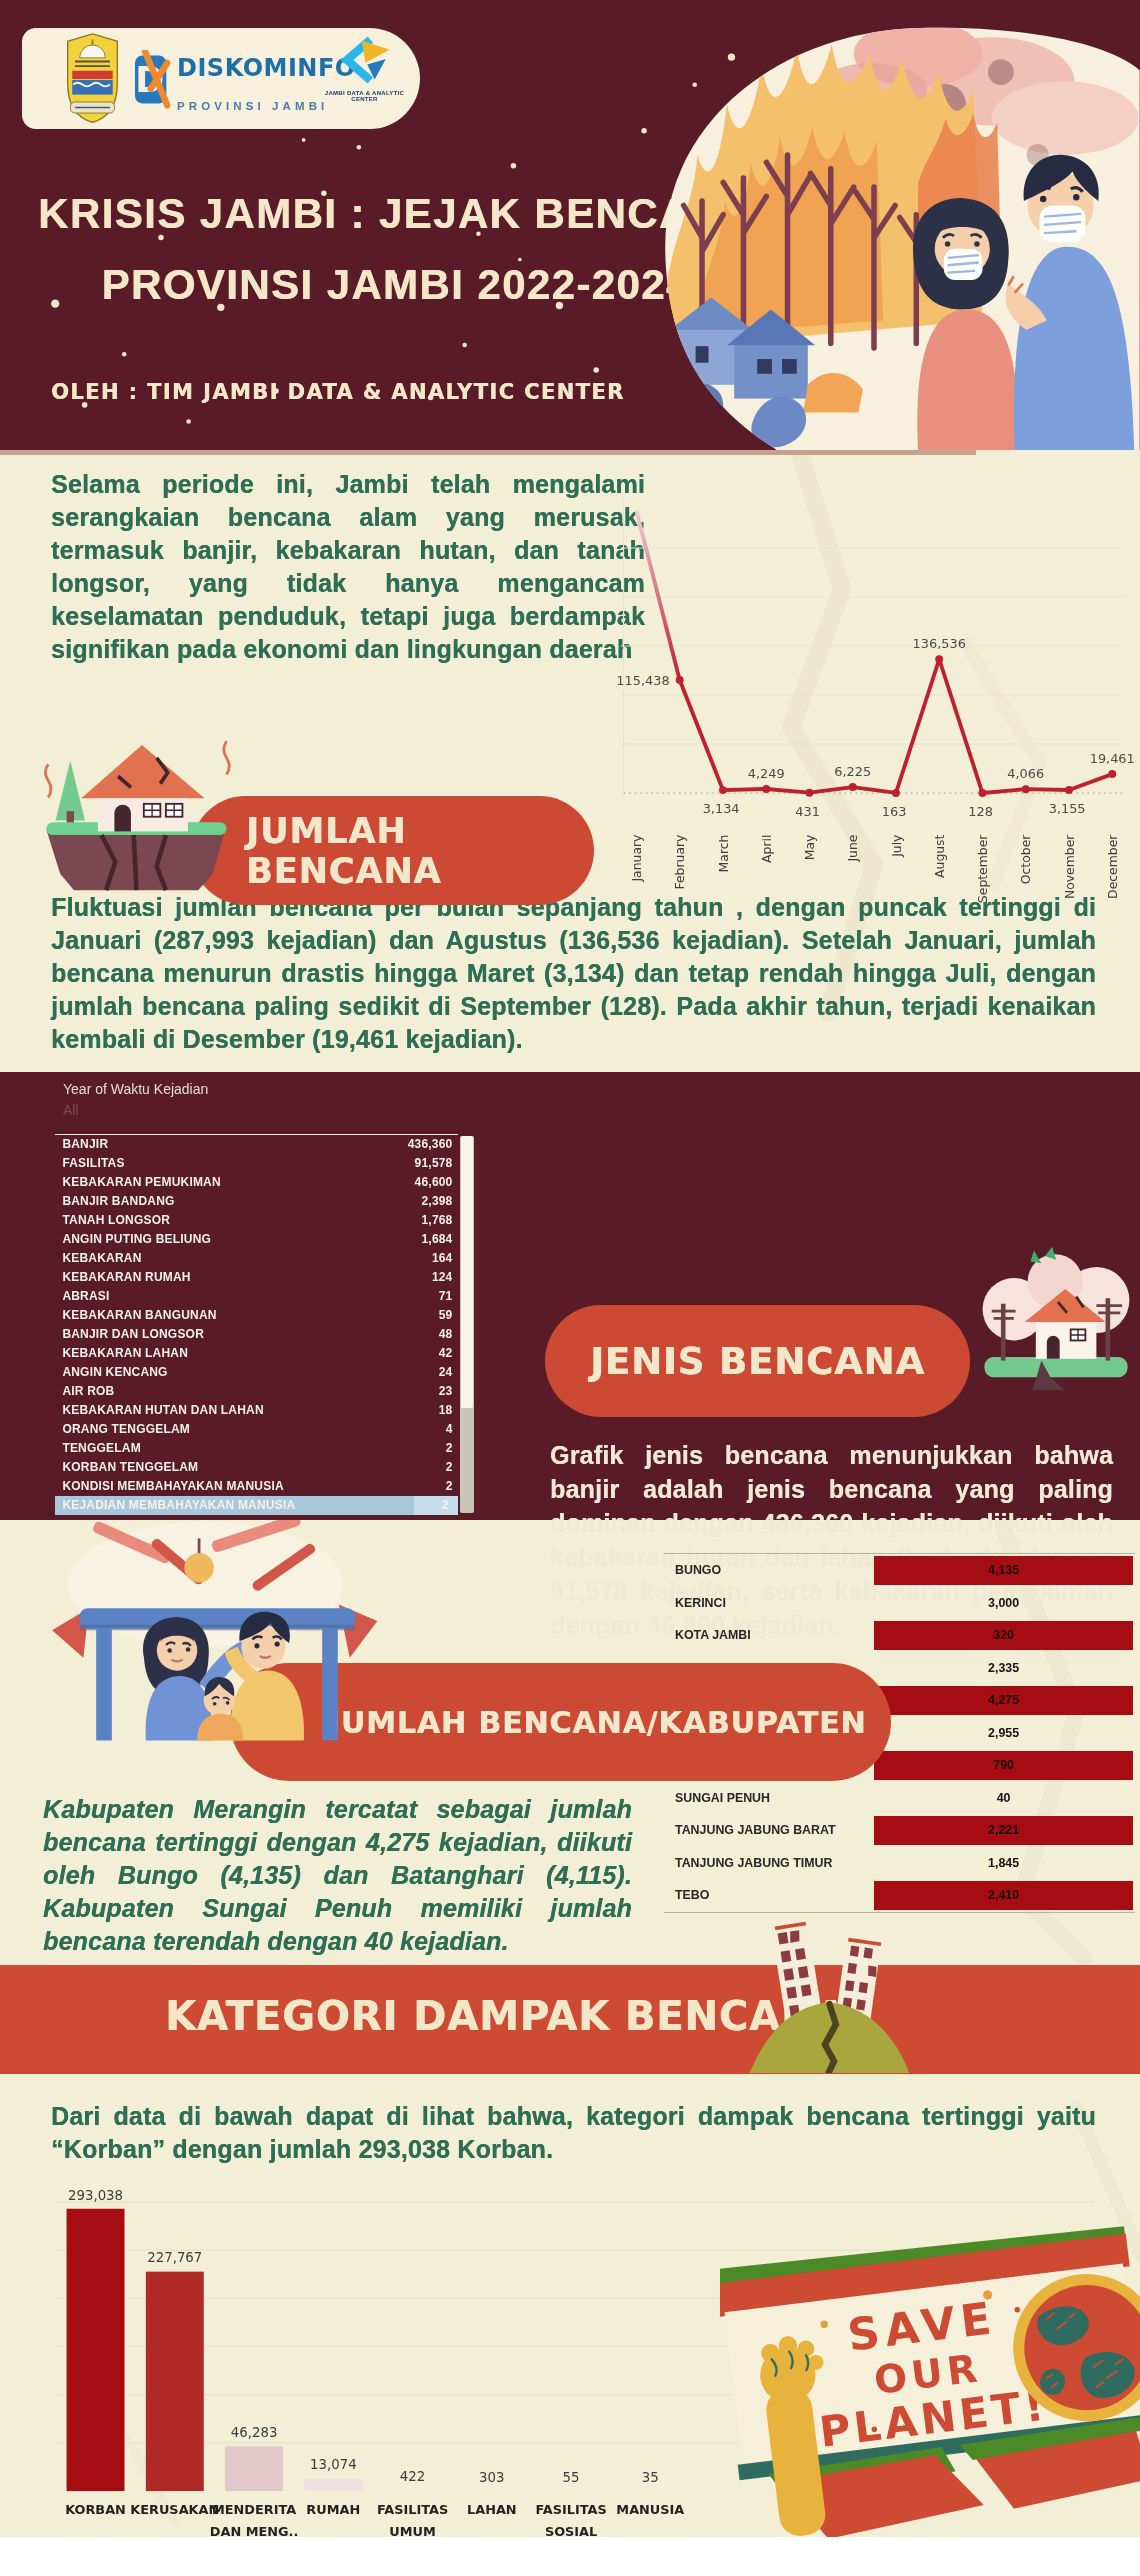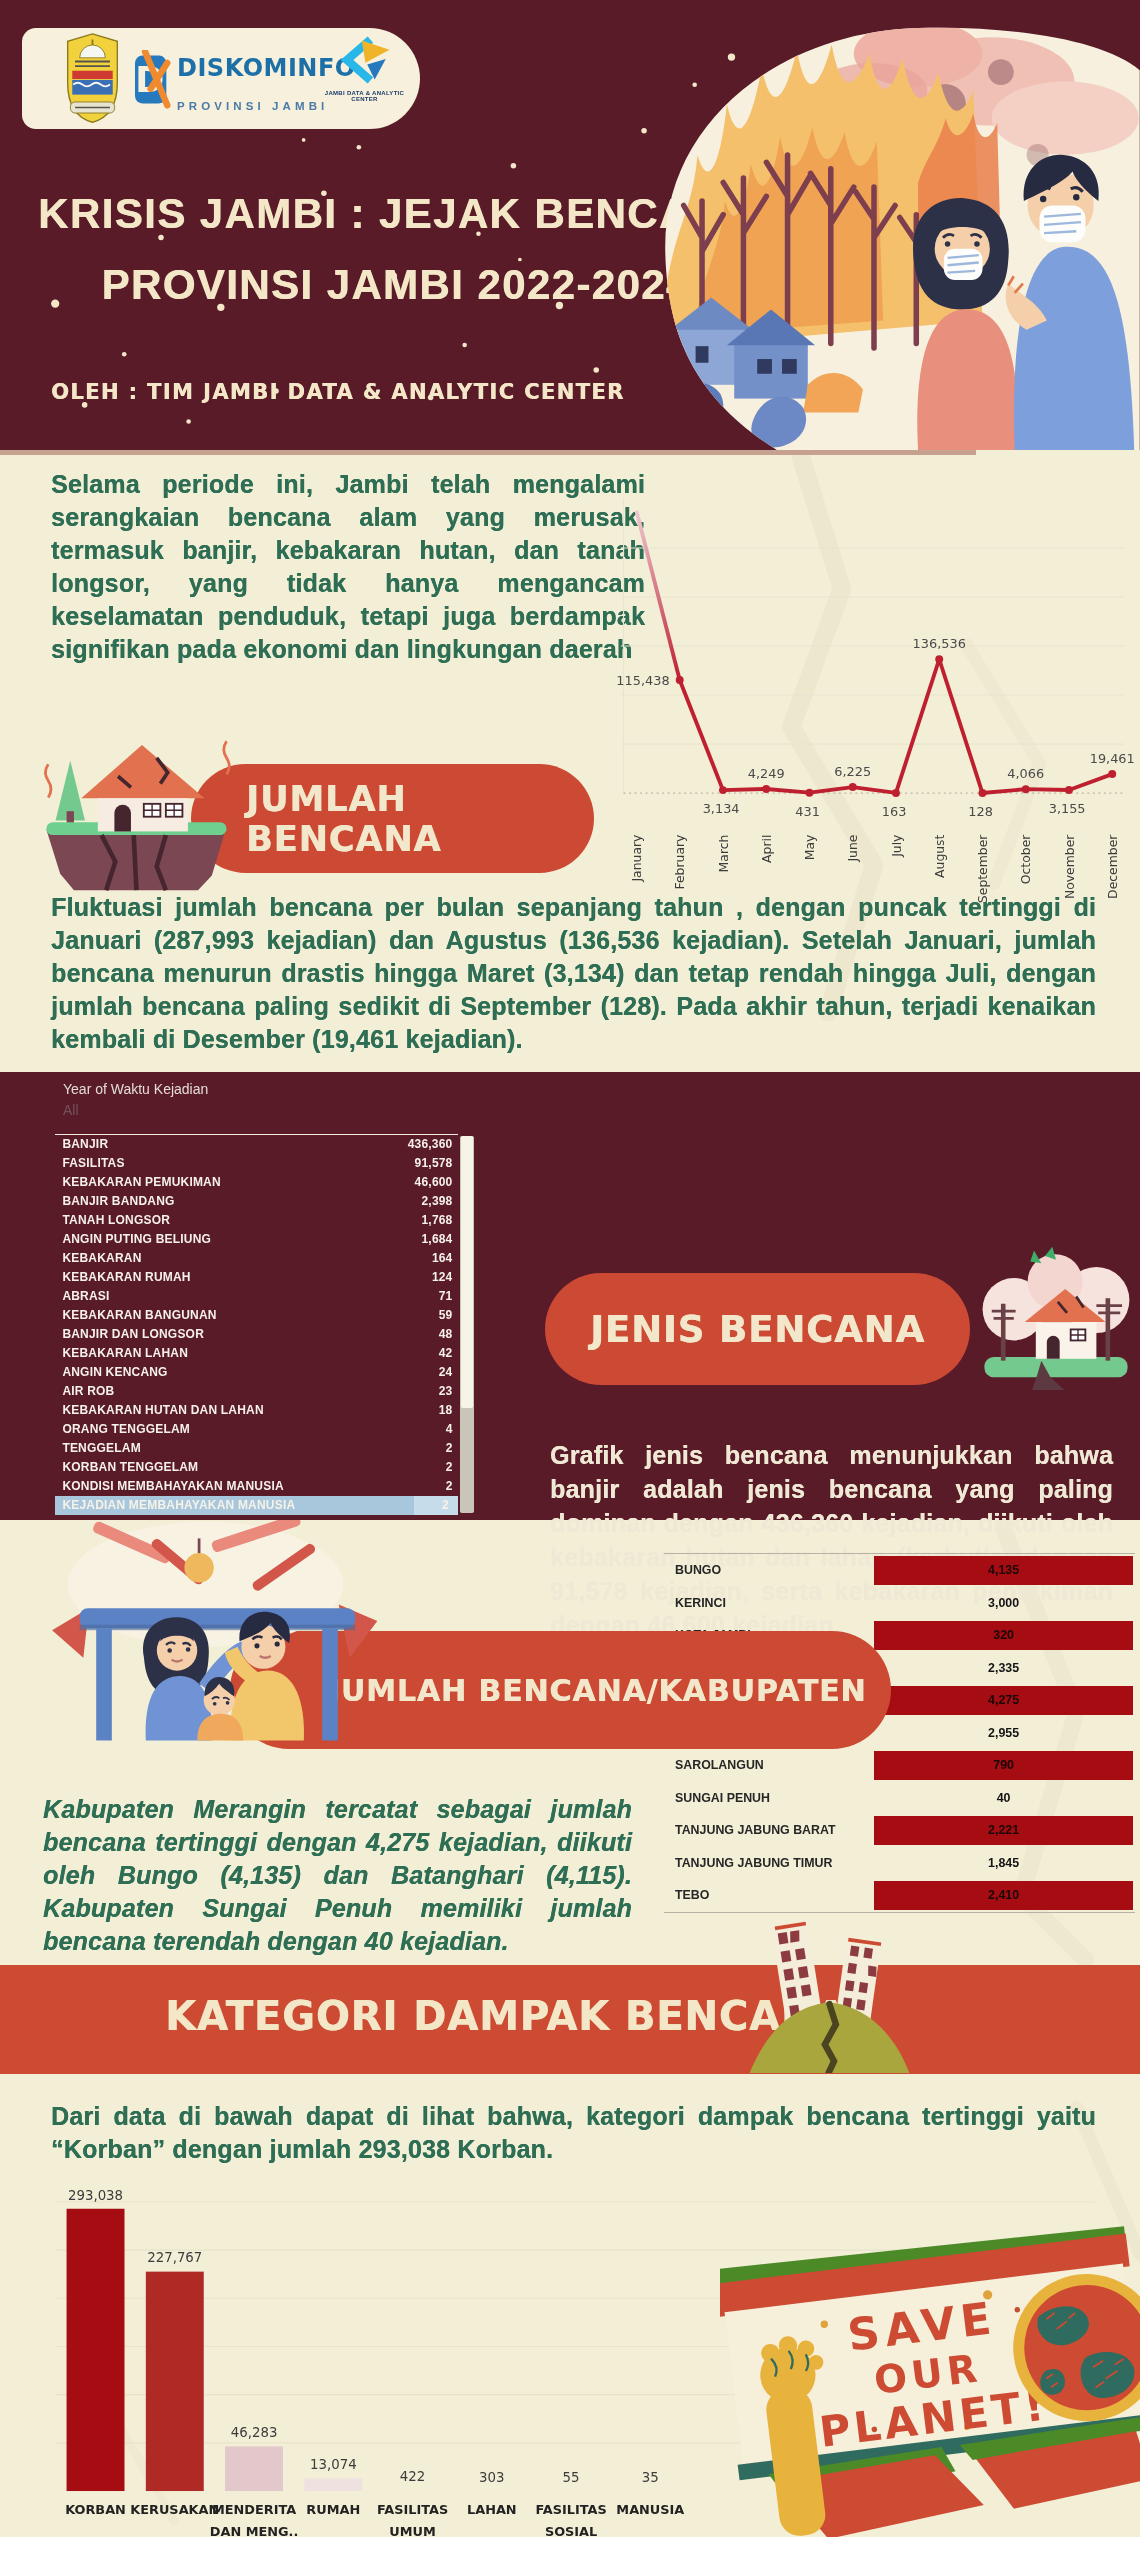--- a/index.html
+++ b/index.html
@@ -25,21 +25,21 @@
   .byline{position:absolute;left:51px;top:380px;color:#f3e7c8;font-family:"DejaVu Sans",sans-serif;
       font-weight:bold;font-size:21px;letter-spacing:1.4px;text-shadow:0.4px 0 0 currentColor;}
   
   .green-par{position:absolute;color:#2e6e55;font-weight:bold;font-size:25px;line-height:33px;
       text-align:justify;letter-spacing:0.2px;text-shadow:0.3px 0 0 currentColor;}
   .cream-par{position:absolute;color:#efe8d4;font-weight:bold;font-size:25px;line-height:34px;
       text-align:justify;letter-spacing:0.2px;text-shadow:0.3px 0 0 currentColor;}
   
   .badge{position:absolute;background:#cc4a33;border-radius:919px;display:flex;align-items:center;
       justify-content:center;color:#f3e7cb;font-family:"DejaVu Sans",sans-serif;font-weight:bold;
-      letter-spacing:0.9px;text-shadow:0.6px 0 0 currentColor;z-index:1;}
+      letter-spacing:0.9px;text-shadow:0.6px 0 0 currentColor;z-index:1;margin-top:32px;}
   .illu{position:absolute;z-index:2;}
   
   .jenis-section{position:absolute;left:0;top:1072px;width:1140px;height:448px;background:#591b28;}
   .filter-label{position:absolute;left:63px;top:9.2px;font-size:14px;color:#e3ddd2;}
   .filter-value{position:absolute;left:63px;top:29.5px;font-size:14px;color:#75505c;}
   .jenis-list{position:absolute;left:55px;top:62px;width:403px;border-top:1.8px solid #f2ecdf;}
   .jr{height:19px;line-height:19px;display:flex;justify-content:space-between;
       font-size:12px;font-weight:bold;color:#f6f2e8;letter-spacing:0.2px;}
   .jr .jl{padding-left:7.4px;white-space:nowrap;}
   .jr .jv{padding-right:5.5px;margin-left:40px;}

